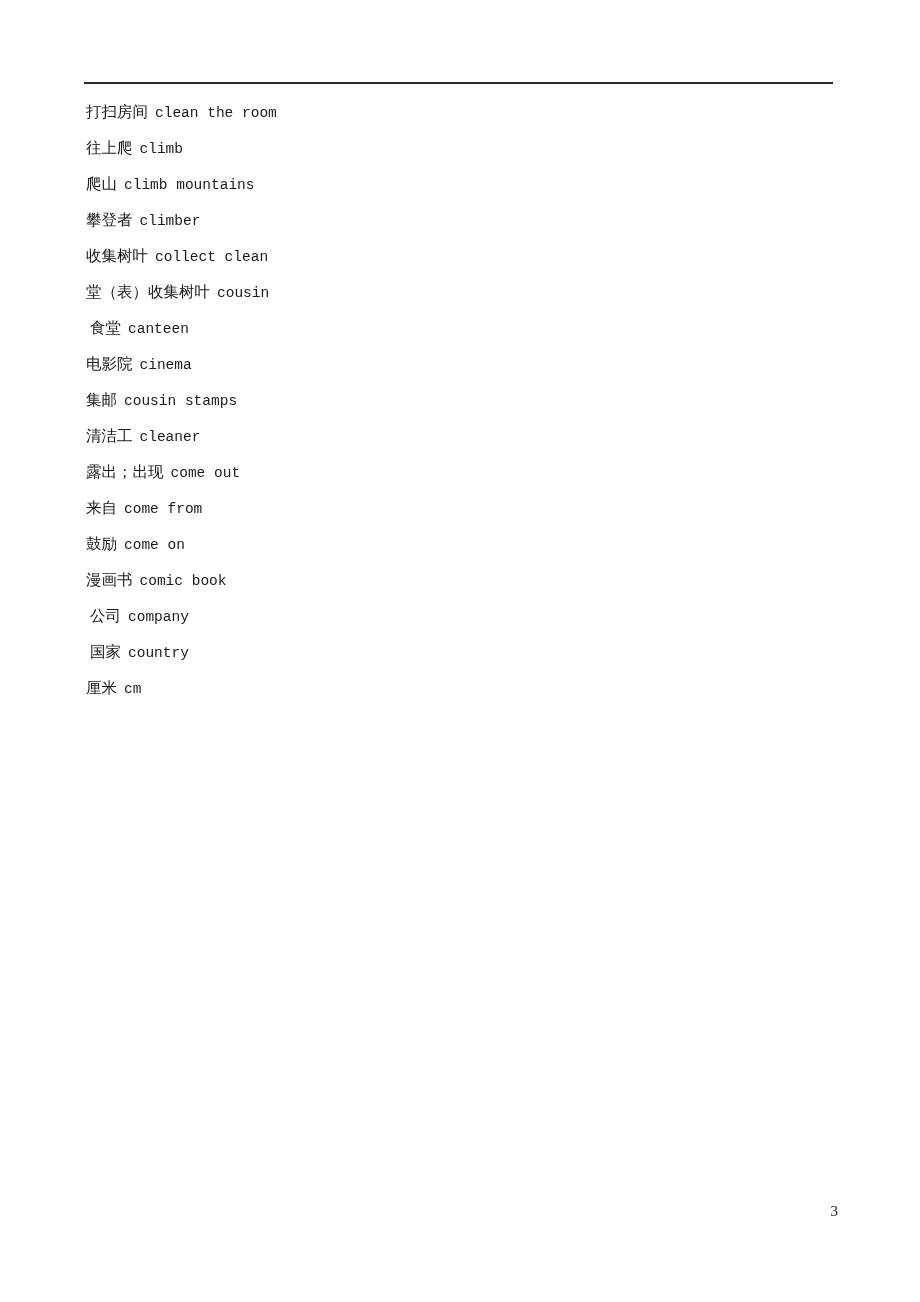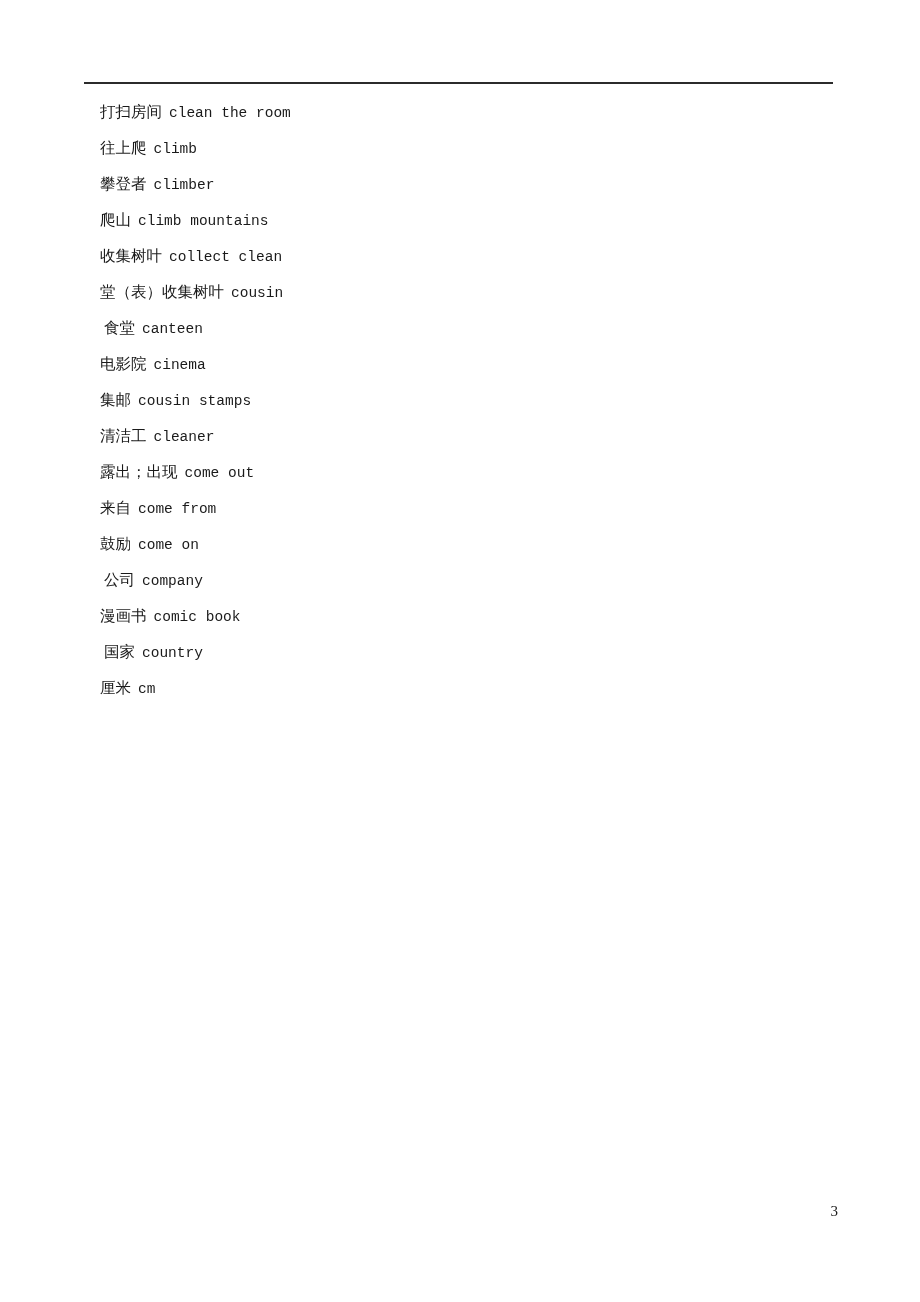--- a/index.html
+++ b/index.html
@@ -29,21 +29,21 @@
     position: absolute;
     left: 84px;
     top: 82px;
     width: 749px;
     height: 0;
     border-top: 2px solid #2b2b2b;
   }
 
   .content {
     position: absolute;
-    left: 100px;
+    left: 86px;
     top: 94px;
     width: 760px;
   }
 
   .entry {
     height: 36px;
     line-height: 36px;
     white-space: nowrap;
     font-size: 15.5px;
     letter-spacing: 0;
@@ -79,32 +79,32 @@
 </head>
 <body>
 
 <div class="page">
 
   <div class="header-rule"></div>
 
   <div class="content">
       <div class="entry"><span class="zh">打扫房间</span><span class="en">clean the room</span></div>
       <div class="entry"><span class="zh">往上爬</span><span class="en">climb</span></div>
+      <div class="entry"><span class="zh">爬山</span><span class="en">climb mountains</span></div>
       <div class="entry"><span class="zh">攀登者</span><span class="en">climber</span></div>
-      <div class="entry"><span class="zh">爬山</span><span class="en">climb mountains</span></div>
       <div class="entry"><span class="zh">收集树叶</span><span class="en">collect clean</span></div>
       <div class="entry"><span class="zh">堂（表）收集树叶</span><span class="en">cousin</span></div>
       <div class="entry indent"><span class="zh">食堂</span><span class="en">canteen</span></div>
       <div class="entry"><span class="zh">电影院</span><span class="en">cinema</span></div>
       <div class="entry"><span class="zh">集邮</span><span class="en">cousin stamps</span></div>
       <div class="entry"><span class="zh">清洁工</span><span class="en">cleaner</span></div>
       <div class="entry"><span class="zh">露出；出现</span><span class="en">come out</span></div>
       <div class="entry"><span class="zh">来自</span><span class="en">come from</span></div>
       <div class="entry"><span class="zh">鼓励</span><span class="en">come on</span></div>
+      <div class="entry"><span class="zh">漫画书</span><span class="en">comic book</span></div>
       <div class="entry indent"><span class="zh">公司</span><span class="en">company</span></div>
-      <div class="entry"><span class="zh">漫画书</span><span class="en">comic book</span></div>
       <div class="entry indent"><span class="zh">国家</span><span class="en">country</span></div>
       <div class="entry"><span class="zh">厘米</span><span class="en">cm</span></div>
     </div>
 
   <div class="page-number">3</div>
 
 </div>
 
 </body></html>

